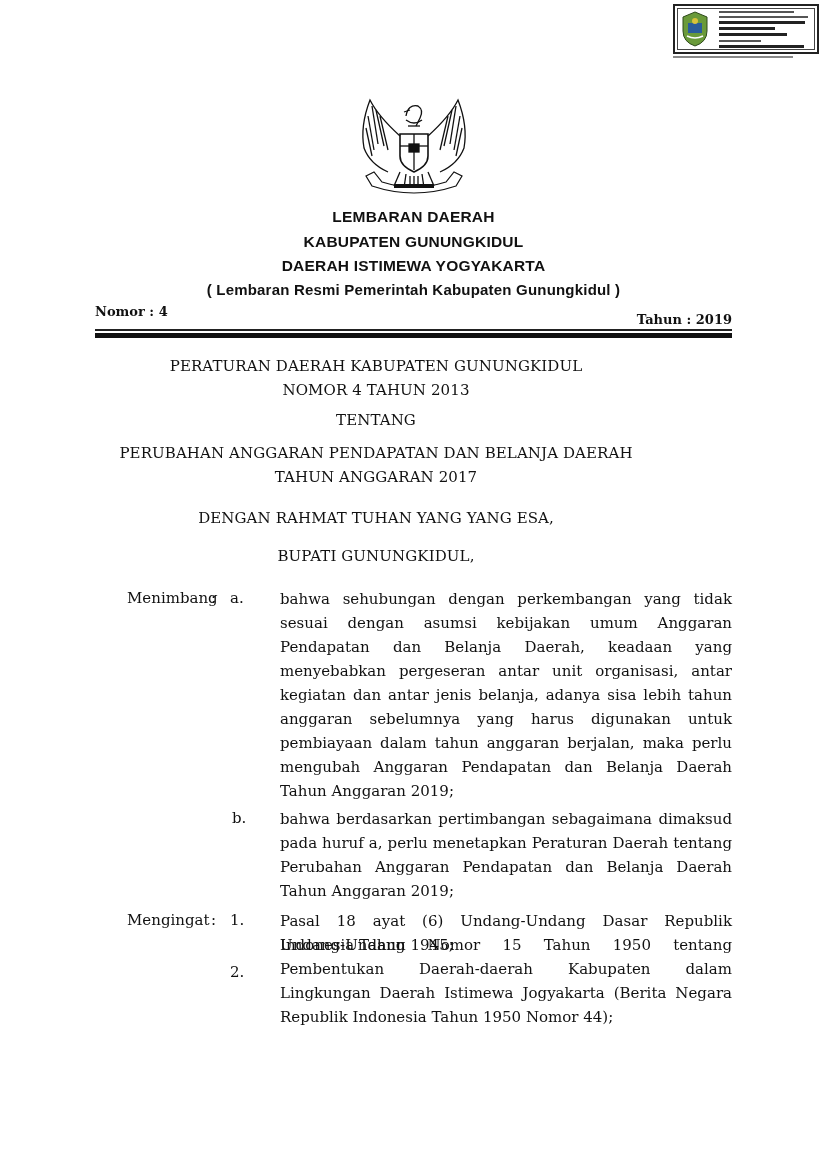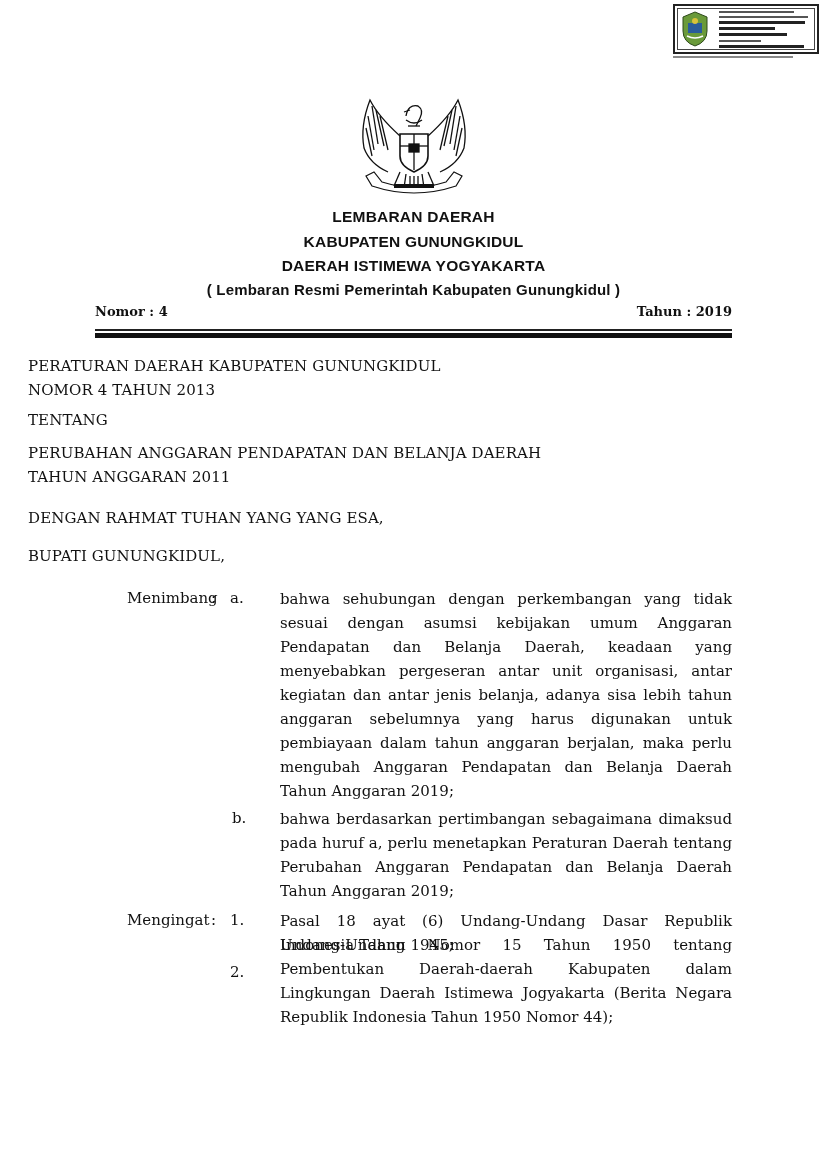--- a/index.html
+++ b/index.html
@@ -16,26 +16,26 @@
   .stamp-line.thick { height: 3px; background: #222; }
   .stamp-caption { left: 673px; top: 56px; width: 120px; height: 2px; background: #888; }
 
   
   .emblem { left: 348px; top: 96px; width: 132px; height: 104px; }
 
   
   .hdr { left: 0; width: 827px; text-align: center; font-family: Liberation Sans, sans-serif; font-weight: bold; font-size: 15.5px; letter-spacing: 0.2px; }
   .hdr-sub { font-size: 15px; }
   .nomor-row { left: 95px; top: 304px; width: 637px; font-family: "DejaVu Serif", serif; font-weight: bold; font-size: 13px; }
-  .nomor-row .right { position: absolute; right: 0; top: 0; }
+  .nomor-row .right { position: absolute; right: 0; top: 8px; }
   .rule-thin { left: 95px; top: 329px; width: 637px; height: 2px; background: #222; }
   .rule-thick { left: 95px; top: 333px; width: 637px; height: 5px; background: #111; }
 
   
-  .title { left: 0; width: 752px; text-align: left; font-family: "DejaVu Serif", serif; font-size: 15px; letter-spacing: 0.1px; padding-left: 28px; }
+  .title { left: 0; width: 752px; text-align: center; font-family: "DejaVu Serif", serif; font-size: 15px; letter-spacing: 0.1px; }
 
   
   .label { font-family: "DejaVu Serif", serif; font-size: 15px; margin-left: 32px; }
   .colon { font-family: "DejaVu Serif", serif; font-size: 15px; }
   .marker { font-family: "DejaVu Serif", serif; font-size: 15px; }
   .para { left: 280px; width: 452px; font-family: "DejaVu Serif", serif; font-size: 15px; line-height: 24px; text-align: justify; text-align-last: left; }
 </style>
 </head>
 <body>
 
@@ -107,21 +107,21 @@
   <span>Nomor : 4</span>
   <span class="right">Tahun : 2019</span>
 </div>
 <div class="abs rule-thin"></div>
 <div class="abs rule-thick"></div>
 
 <div class="abs title" style="top:357px">PERATURAN DAERAH KABUPATEN GUNUNGKIDUL</div>
 <div class="abs title" style="top:381px">NOMOR 4 TAHUN 2013</div>
 <div class="abs title" style="top:411px">TENTANG</div>
 <div class="abs title" style="top:444px">PERUBAHAN ANGGARAN PENDAPATAN DAN BELANJA DAERAH</div>
-<div class="abs title" style="top:468px">TAHUN ANGGARAN 2011</div>
+<div class="abs title" style="top:468px">TAHUN ANGGARAN 2017</div>
 <div class="abs title" style="top:509px">DENGAN RAHMAT TUHAN YANG YANG ESA,</div>
 <div class="abs title" style="top:547px">BUPATI GUNUNGKIDUL,</div>
 
 <div class="abs label" style="left:95px; top:589px">Menimbang</div>
 <div class="abs colon" style="left:211px; top:589px">:</div>
 <div class="abs marker" style="left:230px; top:589px">a.</div>
 <div class="abs para" style="top:587px">bahwa sehubungan dengan perkembangan yang tidak sesuai dengan asumsi kebijakan umum Anggaran Pendapatan dan Belanja Daerah, keadaan yang menyebabkan pergeseran antar unit organisasi, antar kegiatan dan antar jenis belanja, adanya sisa lebih tahun anggaran sebelumnya yang harus digunakan untuk pembiayaan dalam tahun anggaran berjalan, maka perlu mengubah Anggaran Pendapatan dan Belanja Daerah Tahun Anggaran 2019;</div>
 
 <div class="abs marker" style="left:232px; top:809px">b.</div>
 <div class="abs para" style="top:807px">bahwa berdasarkan pertimbangan sebagaimana dimaksud pada huruf a, perlu menetapkan Peraturan Daerah tentang Perubahan Anggaran Pendapatan dan Belanja Daerah Tahun Anggaran 2019;</div>

